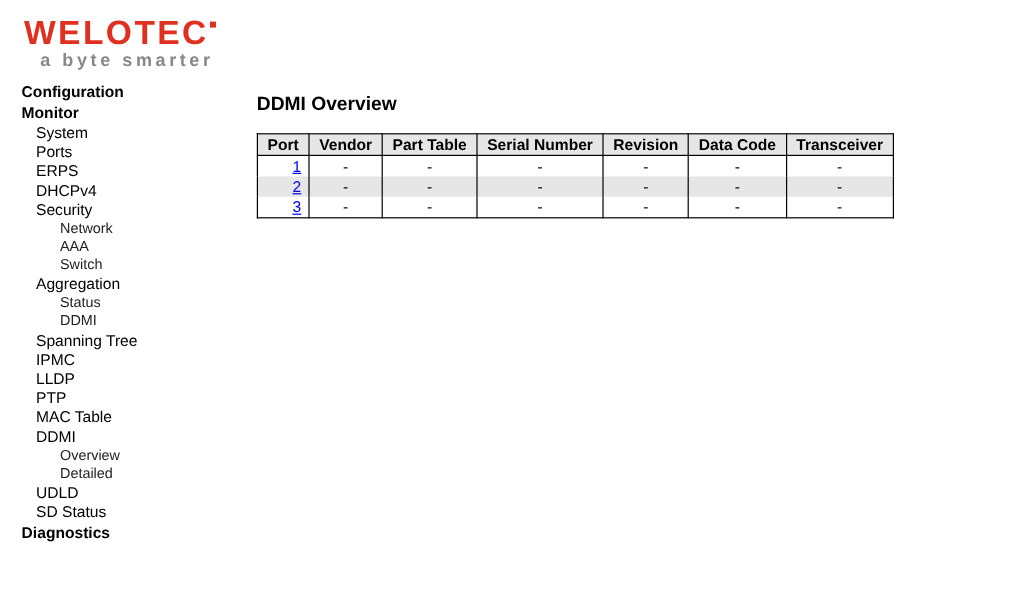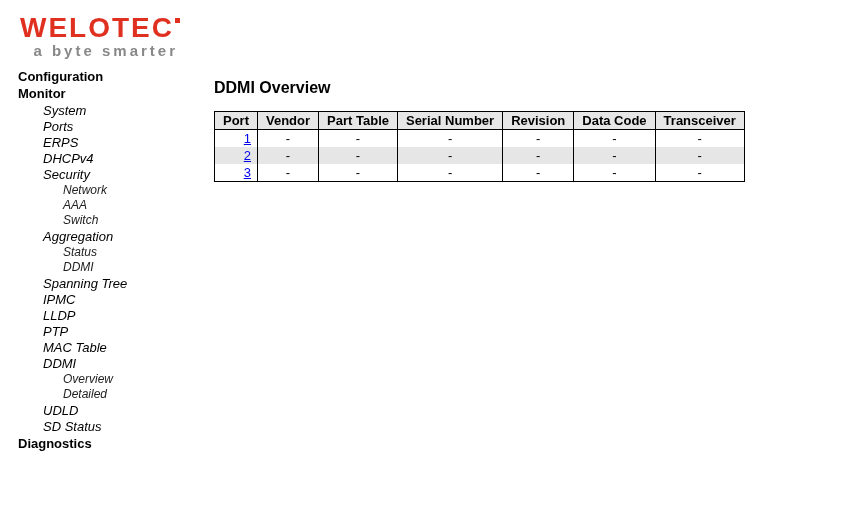--- a/index.html
+++ b/index.html
@@ -55,24 +55,23 @@
     color: #000;
     margin: 2px 0;
     cursor: pointer;
   }
   .sidebar ul {
     list-style: none;
     margin: 0 0 2px 0;
     padding-left: 12px;
   }
   .sidebar ul li {
-    margin: 1px 13px;
+    margin: 1px 0;
     cursor: pointer;
     color: #000;
-    font-style: italic;
   }
   .sidebar ul.sub {
     padding-left: 20px;
   }
   .sidebar ul.sub li {
     font-size: 12px;
     color: #222;
   }
   .main {
     flex: 1;

